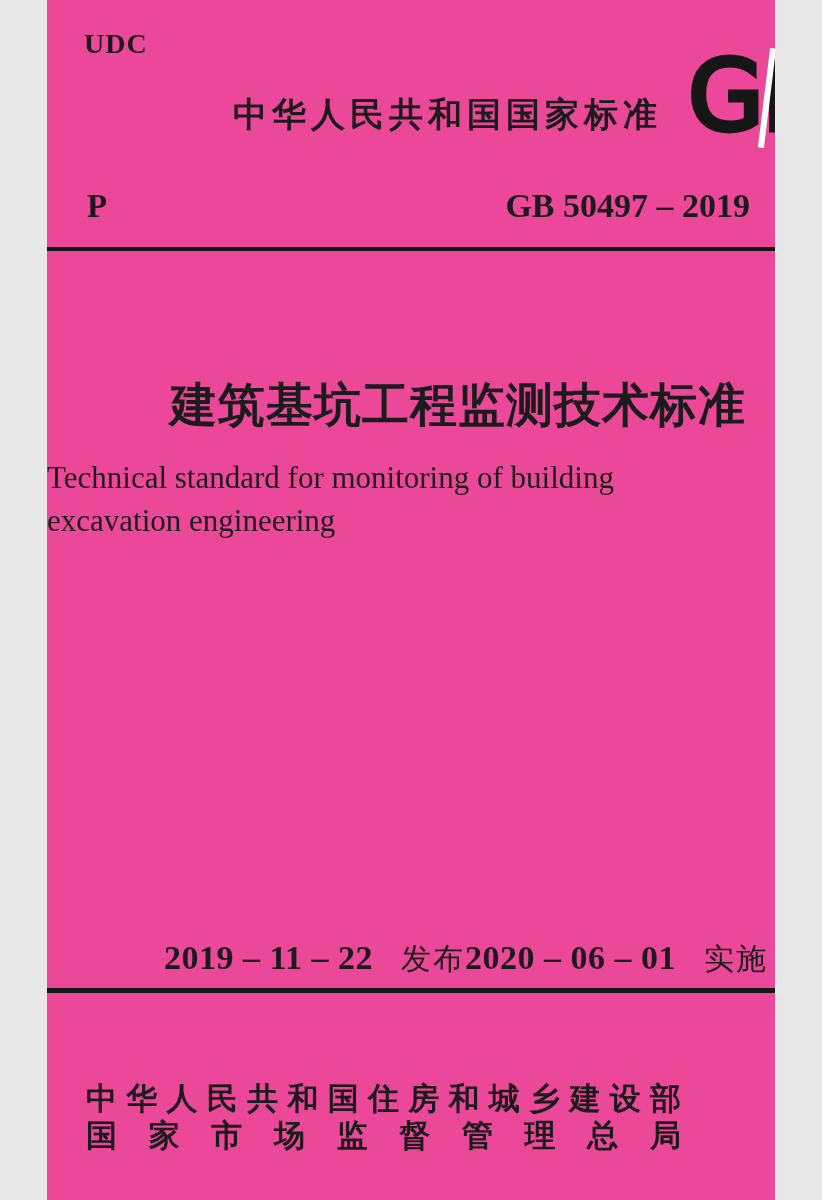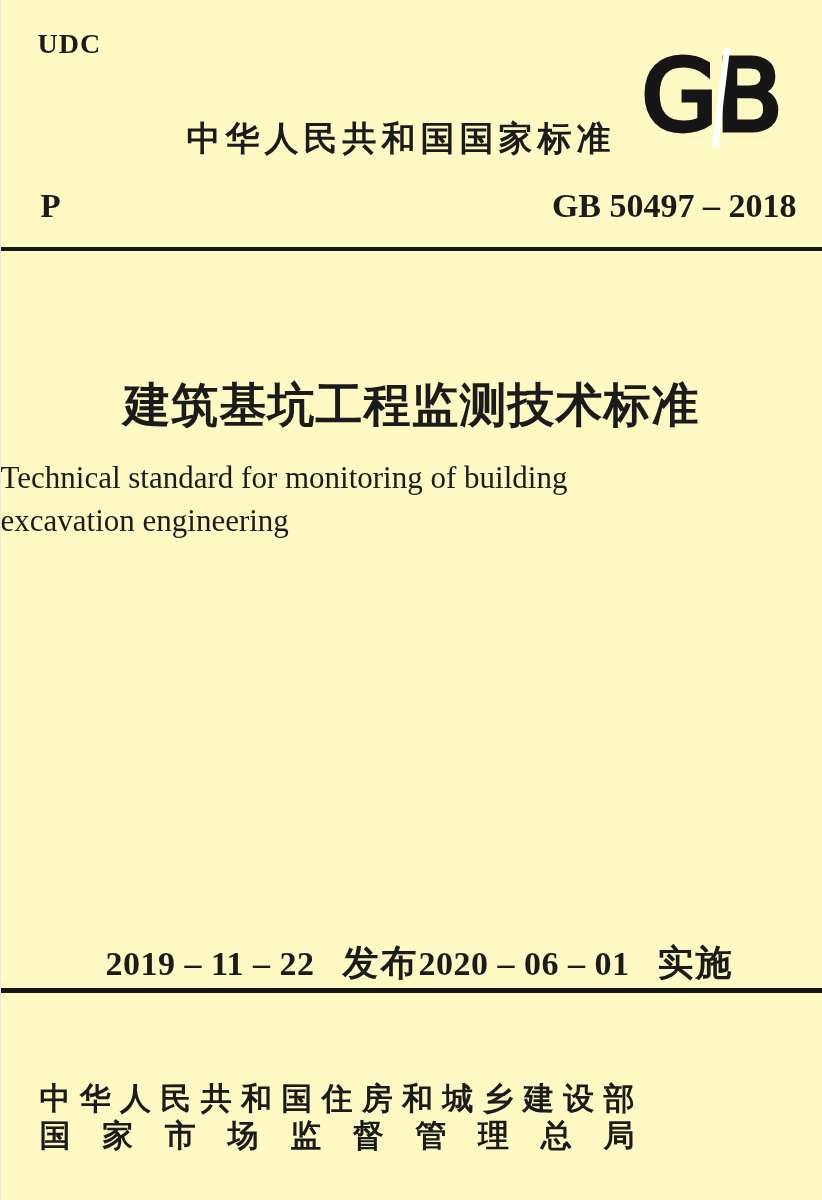--- a/index.html
+++ b/index.html
@@ -1,32 +1,32 @@
 <!DOCTYPE html>
 <html><head>
 <meta charset="utf-8">
 <style>
   html,body{margin:0;padding:0;background:#e8e8e8;}
   .page{
     position:relative;
-    width:821px;height:1200px;
+    width:728px;height:1200px;
     margin:0 auto;
-    background:#fef9c3;
+    background:#ec4899;
     color:#1b1b1b;
     font-family:"Liberation Serif","DejaVu Serif",serif;
     overflow:hidden;
   }
 
   
   .udc{
     position:absolute;left:37px;top:28px;
     font-weight:700;font-size:28px;letter-spacing:1px;
   }
   .std-heading{
-    position:absolute;left:186px;top:116px;
+    position:absolute;left:186px;top:92px;
     font-family:"Liberation Sans","DejaVu Sans",sans-serif;
     font-weight:600;font-size:34px;letter-spacing:5px;white-space:nowrap;
   }
   .gb-logo{
     position:absolute;left:641px;top:50px;width:158px;height:92px;
   }
   .gb-logo-text{
     position:absolute;left:0;bottom:0;
     font-family:"DejaVu Sans","Liberation Sans",sans-serif;
     font-weight:400;font-size:98px;line-height:92px;
@@ -65,21 +65,21 @@
   
   .dates{
     position:absolute;left:40px;top:939px;width:758px;
     display:flex;justify-content:center;align-items:baseline;
     white-space:nowrap;
   }
   .date-group{display:flex;align-items:baseline;}
   .date-num{font-weight:700;font-size:34px;letter-spacing:0.5px;}
   .date-label{
     font-family:"Liberation Sans","DejaVu Sans",sans-serif;
-    font-weight:700;font-size:36px;margin-left:28px;letter-spacing:2px;
+    font-weight:400;font-size:30px;margin-left:28px;letter-spacing:2px;
   }
 
   
   .publishers{
     position:absolute;left:39px;top:1080px;width:595px;
   }
   .pub-line{
     display:flex;justify-content:space-between;
     font-family:"Liberation Sans","DejaVu Sans",sans-serif;
     font-weight:700;font-size:31px;line-height:37px;
@@ -99,21 +99,21 @@
 
   <div class="std-heading">中华人民共和国国家标准</div>
 
   <div class="gb-logo">
     <span class="gb-logo-text">GB</span>
     <span class="gb-logo-slash"></span>
   </div>
 
   <div class="p-class">P</div>
 
-  <div class="std-number">GB 50497 – 2018</div>
+  <div class="std-number">GB 50497 – 2019</div>
 
   <div class="rule rule-top"></div>
 
   <div class="title-cn">建筑基坑工程监测技术标准</div>
 
   <div class="title-en">
     <div>Technical standard for monitoring of building</div>
     <div>excavation engineering</div>
   </div>
 

